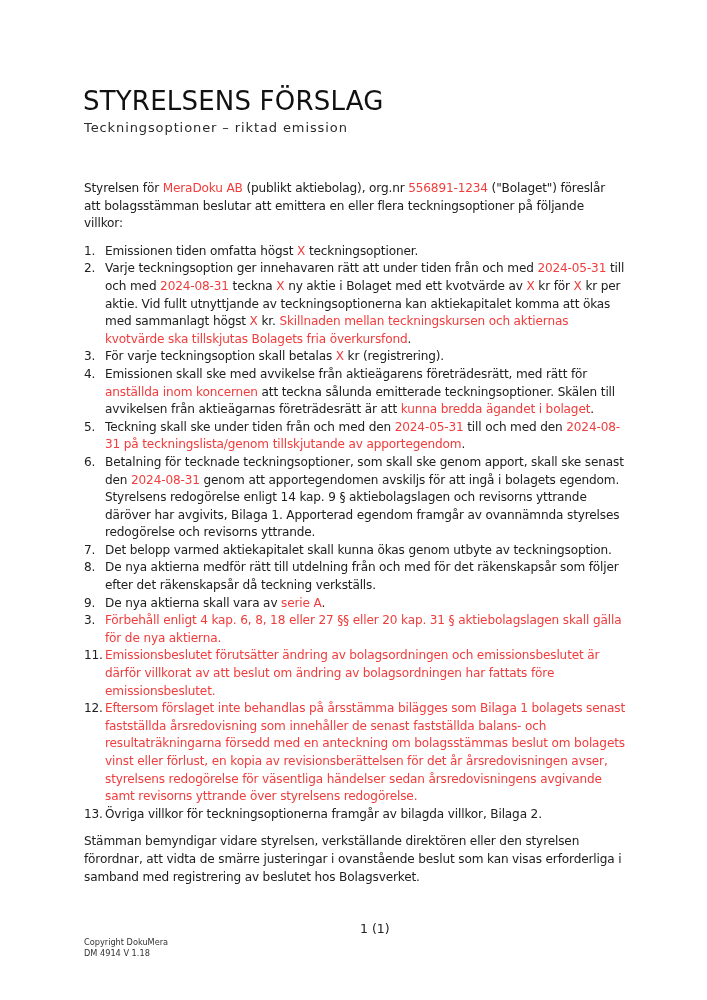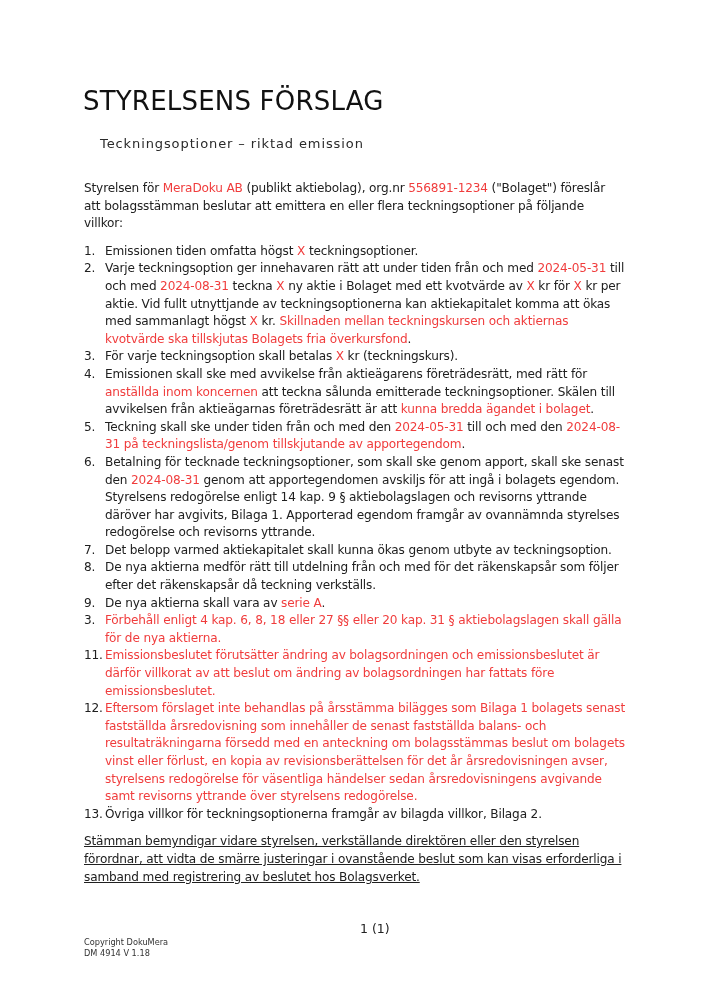--- a/index.html
+++ b/index.html
@@ -1,45 +1,45 @@
 <!DOCTYPE html>
 <html><head>
 <meta charset="utf-8">
 <style>
   html, body { margin:0; padding:0; background:#ffffff; }
   body { width:707px; height:1000px; position:relative; overflow:hidden; font-family:"DejaVu Sans", sans-serif; color:#1e1e1e; }
   .page { position:absolute; left:0; top:0; width:707px; height:1000px; background:#fff; }
   .title { position:absolute; left:83px; top:86px; font-size:26px; letter-spacing:0.2px; color:#111; font-weight:normal; margin:0; line-height:30px; white-space:nowrap; }
-  .subtitle { position:absolute; left:84px; top:120px; font-size:13px; letter-spacing:0.9px; color:#2a2a2a; margin:16px; white-space:nowrap; }
+  .subtitle { position:absolute; left:84px; top:120px; font-size:13px; letter-spacing:0.9px; color:#2a2a2a; margin:0; white-space:nowrap; }
   .body { position:absolute; left:84px; top:180px; width:546px; font-size:12.1px; line-height:17.6px; color:#202020; letter-spacing:-0.15px; }
   .intro { margin:0 12px 10px 0; }
   .red { color:#f03c3c; }
   ol { margin:0; padding:0; list-style:none; }
   ol li { position:relative; padding-left:21px; margin:0; }
   ol li .num { position:absolute; left:0; top:0; }
-  .closing { margin:10px 0 18px 0;text-decoration:underline; }
+  .closing { margin:10px 0 18px 0; }
   .pagenum { position:absolute; left:340px; top:921px; font-size:12.5px; color:#222;margin-left:20px; }
   .footer { position:absolute; left:84px; top:937px; font-size:8.2px; line-height:11px; color:#333; }
 </style>
 </head>
 <body>
 
 <div class="page">
   <h1 class="title">STYRELSENS FÖRSLAG</h1>
   <div class="subtitle">Teckningsoptioner – riktad emission</div>
 
   <div class="body">
     <p class="intro">
       <span>Styrelsen för </span><span class="red">MeraDoku AB</span><span> (publikt aktiebolag), org.nr </span><span class="red">556891-1234</span><span> ("Bolaget") föreslår att bolagsstämman beslutar att emittera en eller flera teckningsoptioner på följande villkor:</span>
     </p>
 
     <ol id="conditions">
         <li><span class="num">1.</span><span>Emissionen tiden omfatta högst </span><span class="red">X</span><span> teckningsoptioner.</span></li>
         <li><span class="num">2.</span><span>Varje teckningsoption ger innehavaren rätt att under tiden från och med </span><span class="red">2024-05-31</span><span> till och med </span><span class="red">2024-08-31</span><span> teckna </span><span class="red">X</span><span> ny aktie i Bolaget med ett kvotvärde av </span><span class="red">X</span><span> kr för </span><span class="red">X</span><span> kr per aktie. Vid fullt utnyttjande av teckningsoptionerna kan aktiekapitalet komma att ökas med sammanlagt högst </span><span class="red">X</span><span> kr. </span><span class="red">Skillnaden mellan teckningskursen och aktiernas kvotvärde ska tillskjutas Bolagets fria överkursfond</span><span>.</span></li>
-        <li><span class="num">3.</span><span>För varje teckningsoption skall betalas </span><span class="red">X</span><span> kr (teckningskurs).</span></li>
+        <li><span class="num">3.</span><span>För varje teckningsoption skall betalas </span><span class="red">X</span><span> kr (registrering).</span></li>
         <li><span class="num">4.</span><span>Emissionen skall ske med avvikelse från aktieägarens företrädesrätt, med rätt för </span><span class="red">anställda inom koncernen</span><span> att teckna sålunda emitterade teckningsoptioner. Skälen till avvikelsen från aktieägarnas företrädesrätt är att </span><span class="red">kunna bredda ägandet i bolaget</span><span>.</span></li>
         <li><span class="num">5.</span><span>Teckning skall ske under tiden från och med den </span><span class="red">2024-05-31</span><span> till och med den </span><span class="red">2024-08-31 på teckningslista/genom tillskjutande av apportegendom</span><span>.</span></li>
         <li><span class="num">6.</span><span>Betalning för tecknade teckningsoptioner, som skall ske genom apport, skall ske senast den </span><span class="red">2024-08-31</span><span> genom att apportegendomen avskiljs för att ingå i bolagets egendom. Styrelsens redogörelse enligt 14 kap. 9 § aktiebolagslagen och revisorns yttrande däröver har avgivits, Bilaga 1. Apporterad egendom framgår av ovannämnda styrelses redogörelse och revisorns yttrande.</span></li>
         <li><span class="num">7.</span><span>Det belopp varmed aktiekapitalet skall kunna ökas genom utbyte av teckningsoption.</span></li>
         <li><span class="num">8.</span><span>De nya aktierna medför rätt till utdelning från och med för det räkenskapsår som följer efter det räkenskapsår då teckning verkställs.</span></li>
         <li><span class="num">9.</span><span>De nya aktierna skall vara av </span><span class="red">serie A</span><span>.</span></li>
         <li><span class="num">3.</span><span></span><span class="red">Förbehåll enligt 4 kap. 6, 8, 18 eller 27 §§ eller 20 kap. 31 § aktiebolagslagen skall gälla för de nya aktierna.</span></li>
         <li><span class="num">11.</span><span></span><span class="red">Emissionsbeslutet förutsätter ändring av bolagsordningen och emissionsbeslutet är därför villkorat av att beslut om ändring av bolagsordningen har fattats före emissionsbeslutet.</span></li>
         <li><span class="num">12.</span><span></span><span class="red">Eftersom förslaget inte behandlas på årsstämma bilägges som Bilaga 1 bolagets senast fastställda årsredovisning som innehåller de senast fastställda balans- och resultaträkningarna försedd med en anteckning om bolagsstämmas beslut om bolagets vinst eller förlust, en kopia av revisionsberättelsen för det år årsredovisningen avser, styrelsens redogörelse för väsentliga händelser sedan årsredovisningens avgivande samt revisorns yttrande över styrelsens redogörelse.</span></li>
         <li><span class="num">13.</span><span>Övriga villkor för teckningsoptionerna framgår av bilagda villkor, Bilaga 2.</span></li>

